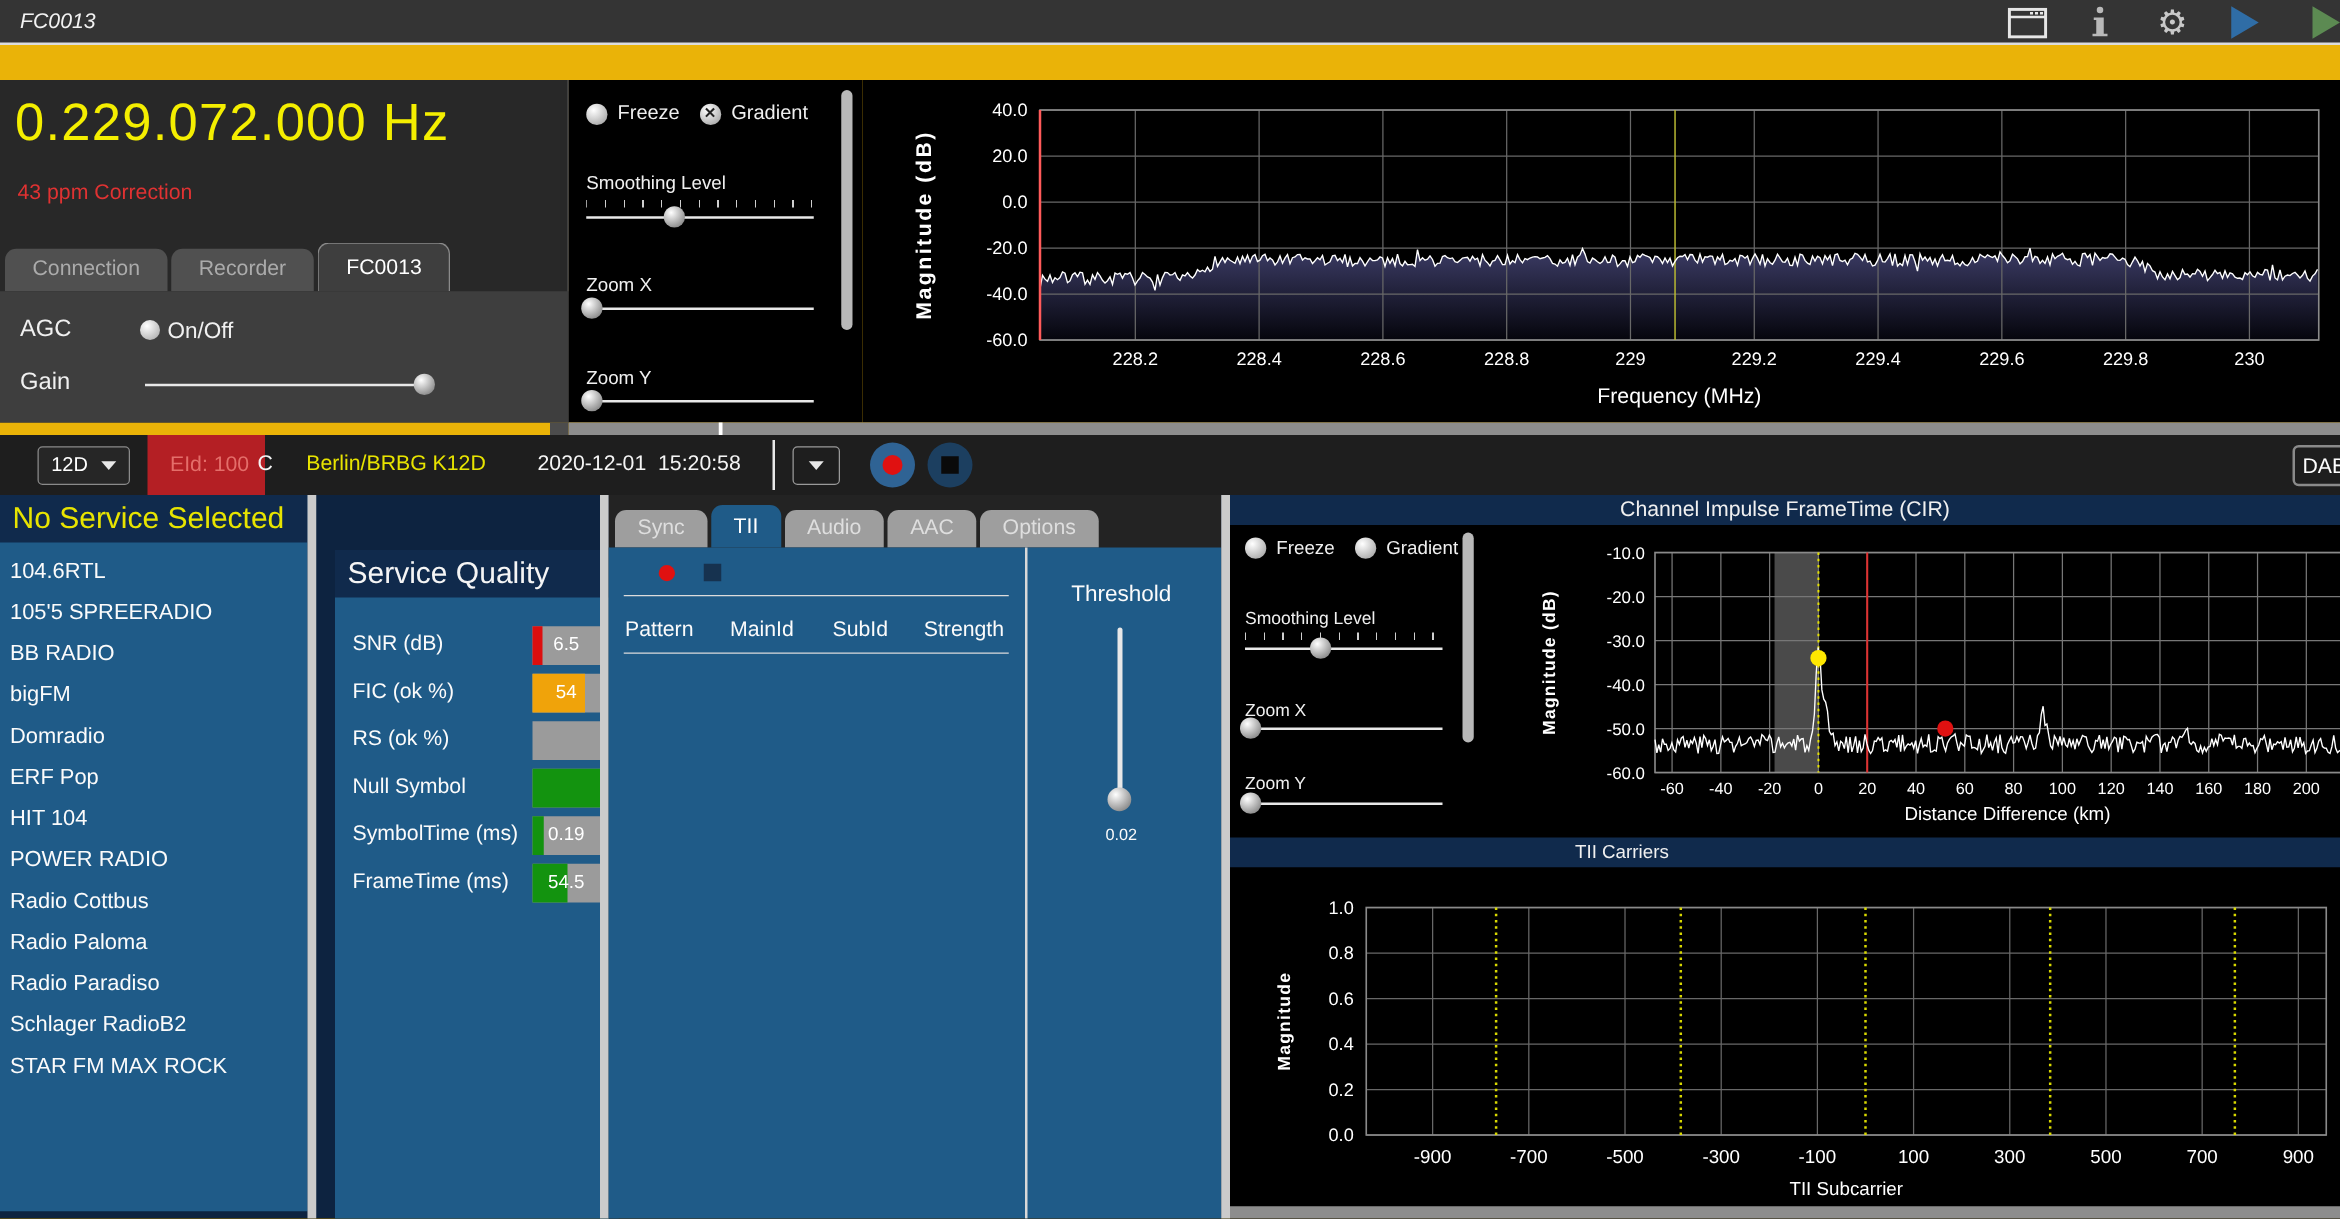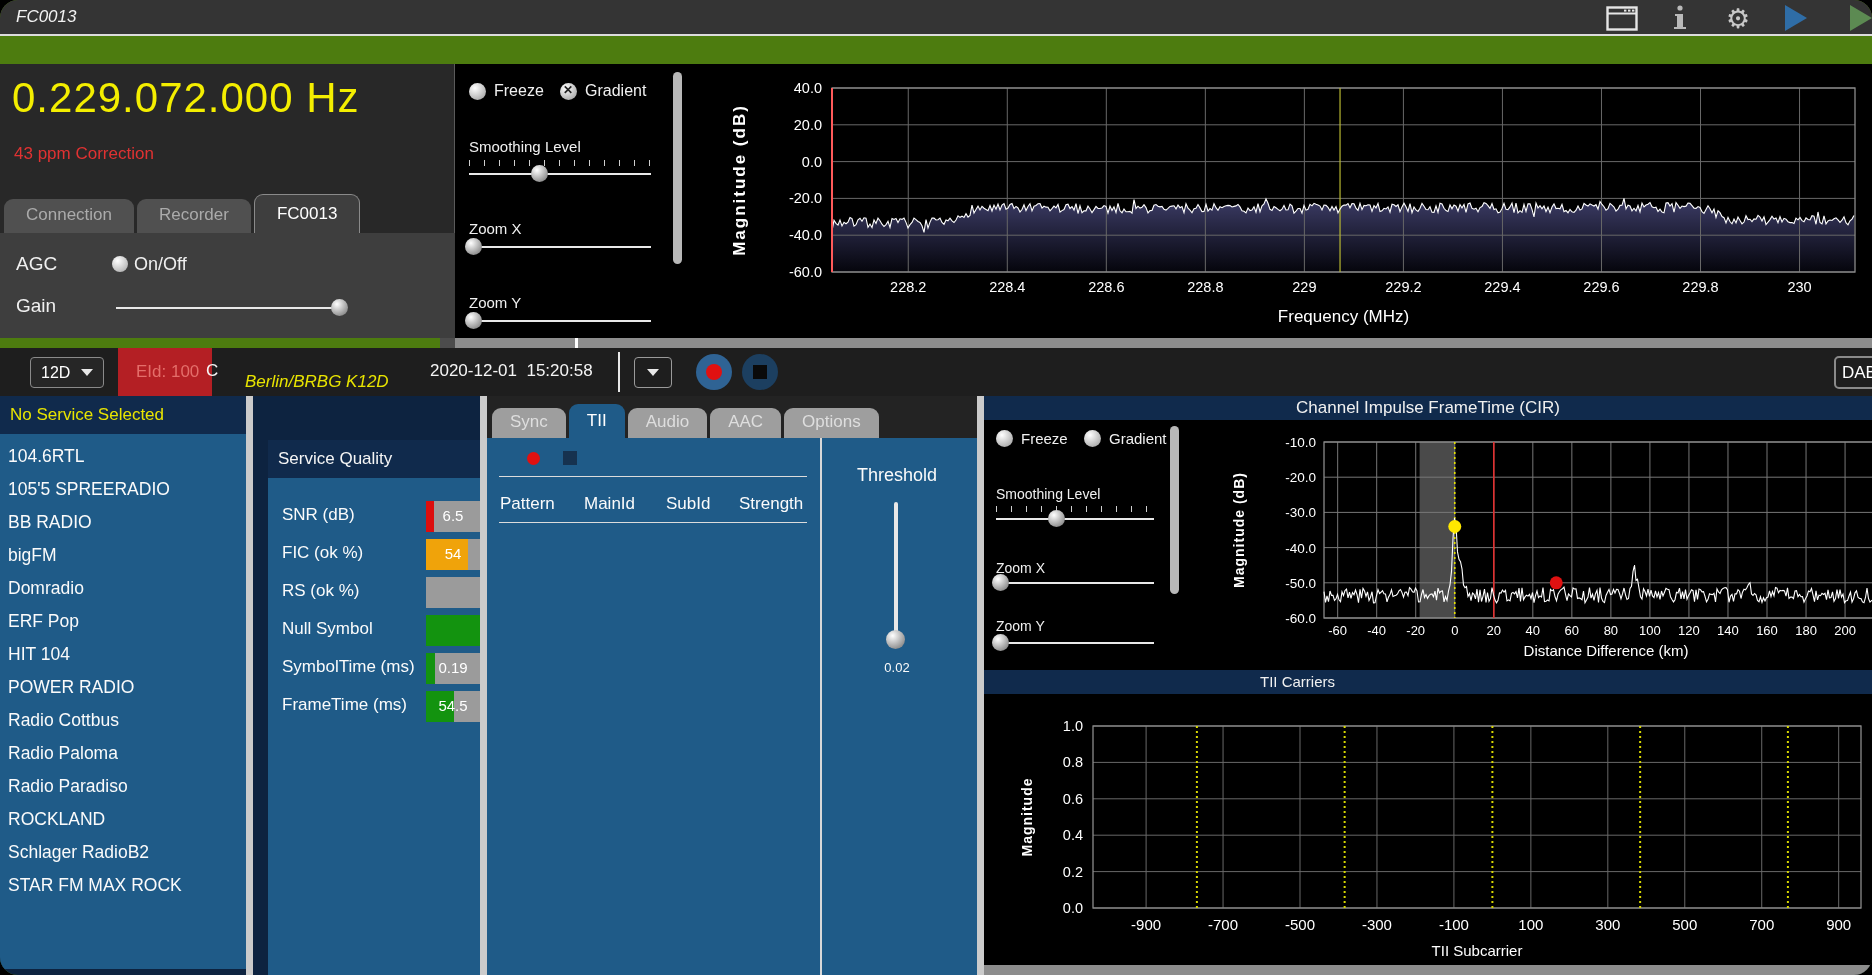--- a/index.html
+++ b/index.html
@@ -1,17 +1,17 @@
 <!DOCTYPE html>
 <html><head>
 <meta charset="utf-8">
 <style>
   html,body{margin:0;padding:0;background:#000;}
   *{box-sizing:border-box;font-family:"Liberation Sans",sans-serif;}
-  .app{position:relative;width:1872px;height:975px;background:#4d7c0f;overflow:hidden;color:#fff;border-radius:18px;}
+  .app{position:relative;width:1872px;height:975px;background:#eab308;overflow:hidden;color:#fff;}
 
   
   .titlebar{position:absolute;left:0;top:0;width:1872px;height:36px;background:#343434;border-bottom:2px solid #dcdcdc;overflow:hidden;}
   .win-title{position:absolute;left:16px;top:7px;font-size:17px;font-style:italic;color:#f2f2f2;}
   .tb-icons{position:absolute;right:0;top:0;height:36px;display:flex;align-items:center;gap:26px;padding-right:2px;}
   .tb-icon{width:32px;height:28px;display:flex;align-items:center;justify-content:center;cursor:pointer;}
   .gear{font-family:"DejaVu Sans",sans-serif;font-size:27px;color:#c8c8c8;line-height:1;}
   .play-tri{width:0;height:0;border-top:13px solid transparent;border-bottom:13px solid transparent;border-left:22px solid #2f6da6;}
   .play-tri.green{border-left-color:#5c8a52;margin-right:-14px;}
 
@@ -49,33 +49,33 @@
 
   
   .hscroll-strip{position:absolute;left:455px;top:338px;width:1417px;height:10px;background:#8d8d8d;}
   .hscroll-strip .cap{position:absolute;left:120px;top:0;width:3px;height:10px;background:#fff;}
   .strip-corner{position:absolute;left:440px;top:338px;width:15px;height:10px;background:#4c4c4c;}
   .toolbar{position:absolute;left:0;top:348px;width:1872px;height:48px;background:#1e1e1e;overflow:hidden;}
   .chan-select{position:absolute;left:30px;top:9px;width:74px;height:31px;background:#262626;border:1px solid #8a8a8a;border-radius:4px;color:#fff;font-size:16px;display:flex;align-items:center;justify-content:space-between;padding:0 10px;cursor:pointer;}
   .caret{width:0;height:0;border-left:6px solid transparent;border-right:6px solid transparent;border-top:7px solid #e8e8e8;}
   .eid-box{position:absolute;left:118px;top:0;width:94px;height:48px;background:#b41f24;color:#e46e6a;font-size:17px;display:flex;align-items:center;padding-left:18px;white-space:nowrap;}
   .eid-tail{position:absolute;left:206px;top:13px;color:#f5f5f5;font-size:17px;}
-  .ensemble{position:absolute;left:245px;top:24px;color:#e8e400;font-size:17px;font-style:italic;}
+  .ensemble{position:absolute;left:245px;top:13px;color:#e8e400;font-size:17px;}
   .datetime{position:absolute;left:430px;top:13px;color:#f5f5f5;font-size:17px;}
   .tb-sep{position:absolute;left:618px;top:4px;width:2px;height:40px;background:#e8e8e8;}
   .drop-btn{position:absolute;left:634px;top:9px;width:38px;height:31px;border:1px solid #9a9a9a;border-radius:4px;display:flex;align-items:center;justify-content:center;cursor:pointer;}
   .rec-btn{position:absolute;left:696px;top:6px;width:36px;height:36px;border-radius:50%;background:#2f6394;display:flex;align-items:center;justify-content:center;cursor:pointer;}
   .rec-dot{width:16px;height:16px;border-radius:50%;background:#e01111;}
   .stop-btn{position:absolute;left:742px;top:6px;width:36px;height:36px;border-radius:50%;background:#1c3f60;display:flex;align-items:center;justify-content:center;cursor:pointer;}
   .stop-sq{width:14px;height:14px;background:#0a0a0a;}
   .dab-btn{position:absolute;left:1834px;top:8px;width:52px;height:33px;border:2px solid #8a8a8a;border-radius:5px;color:#fff;font-size:17px;display:flex;align-items:center;padding-left:6px;cursor:pointer;}
 
   
   .main{position:absolute;left:0;top:396px;width:1872px;height:579px;background:#0d2340;}
-  .panel-hdr{position:absolute;left:0;top:0;height:38px;width:100%;background:#102a4c;display:flex;align-items:center;padding-left:10px;font-size:17px;color:#f5f5f5;white-space:nowrap;overflow:hidden;}
+  .panel-hdr{position:absolute;left:0;top:0;height:38px;width:100%;background:#102a4c;display:flex;align-items:center;padding-left:10px;font-size:24px;color:#f5f5f5;white-space:nowrap;overflow:hidden;}
   .splitter{position:absolute;top:0;width:7px;height:579px;background:#cbcbcb;cursor:col-resize;}
 
   .svc-panel{position:absolute;left:0;top:0;width:246px;height:573px;background:#1f5b88;}
   .svc-panel .panel-hdr{color:#e8e400;}
   .svc-list{position:absolute;left:0;top:44px;width:100%;}
   .svc-item{height:33px;line-height:33px;padding-left:8px;font-size:17.5px;color:#fbfbfb;cursor:pointer;white-space:nowrap;}
 
   .sq-panel{position:absolute;left:268px;top:0;width:227px;height:573px;background:#1f5b88;margin-top:44px;}
   .sq-rows{position:absolute;left:0;top:58px;width:100%;}
   .sq-row{position:relative;height:38px;}
@@ -277,21 +277,20 @@
         <div class="svc-item">105'5 SPREERADIO</div>
         <div class="svc-item">BB RADIO</div>
         <div class="svc-item">bigFM</div>
         <div class="svc-item">Domradio</div>
         <div class="svc-item">ERF Pop</div>
         <div class="svc-item">HIT 104</div>
         <div class="svc-item">POWER RADIO</div>
         <div class="svc-item">Radio Cottbus</div>
         <div class="svc-item">Radio Paloma</div>
         <div class="svc-item">Radio Paradiso</div>
-        <div class="svc-item">ROCKLAND</div>
         <div class="svc-item">Schlager RadioB2</div>
         <div class="svc-item">STAR FM MAX ROCK</div>
       </div>
     </div>
     <div class="splitter" style="left:246px;"></div>
 
     <div class="sq-panel">
       <div class="panel-hdr">Service Quality</div>
       <div class="sq-rows">
         <div class="sq-row">

